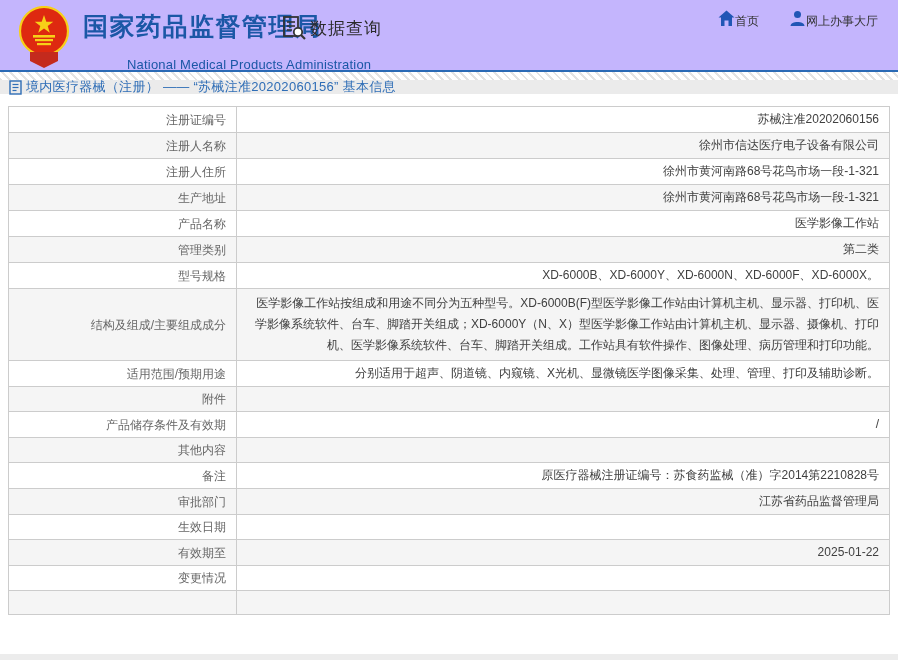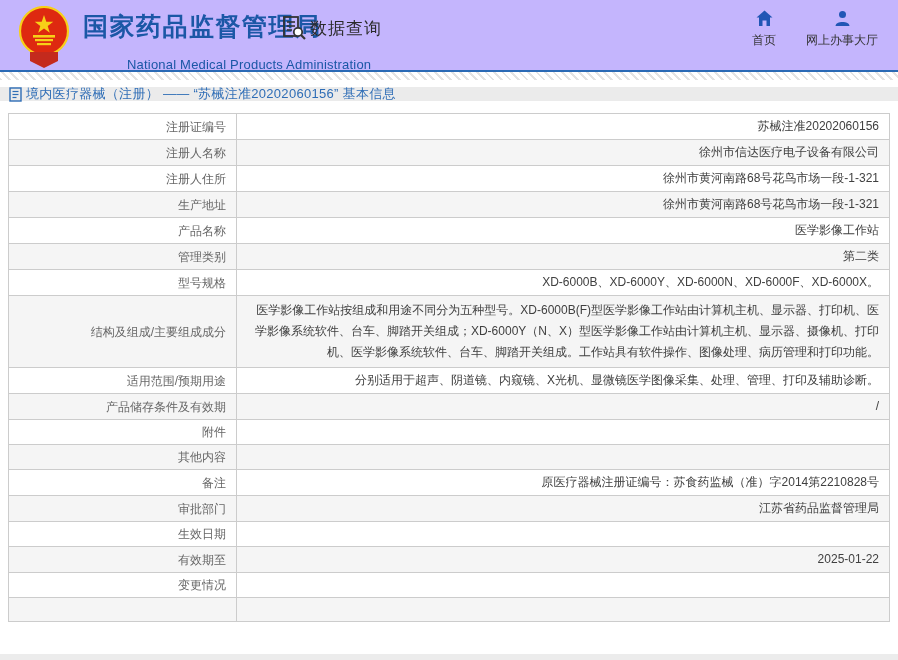--- a/index.html
+++ b/index.html
@@ -16,26 +16,26 @@
   .emblem { width:56px; height:62px; flex:0 0 auto; }
   .brand-text { margin-left:11px; padding-top:7px; }
   .brand-zh { font-size:25px; font-weight:bold; color:#1b57a6; letter-spacing:1.5px; line-height:1.1; }
   .brand-en { font-size:13px; color:#1b57a6; margin-top:16px; letter-spacing:0.2px;padding-left:44px; }
 
   .section-query { position:absolute; left:281px; top:15px; display:flex; align-items:center;justify-content:flex-end; }
   .query-icon { width:26px; height:26px; margin-right:3px; }
   .query-label { font-size:17px; color:#2b2b2b; letter-spacing:1px; }
 
   .top-nav { position:absolute; right:20px; top:10px; display:flex; gap:30px; }
-  .nav-item { display:flex; flex-direction:column; align-items:center; cursor:pointer; }
+  .nav-item { display:flex; flex-direction:row; align-items:center; cursor:pointer; }
   .nav-item svg { width:17px; height:17px; margin-bottom:5px; }
   .nav-label { font-size:12px; color:#333; white-space:nowrap; }
 
   
-  .breadcrumb-bar { margin-top:7px; height:14px; background:#ebebeb;
+  .breadcrumb-bar { height:14px; background:#ebebeb;
     display:flex; align-items:center; padding-left:9px; }
   .crumb-icon { width:13px; height:15px; margin-right:4px; }
   .breadcrumb-text { font-size:13px; color:#2e6db6; letter-spacing:0.3px; }
 
   
   .table-wrap { margin:12px 8px 0 8px; }
   table { width:882px; border-collapse:collapse; table-layout:fixed; }
   col.col-label { width:228px; }
   td { border:1px solid #ccvoid; }
   td { border:1px solid #cccccc; font-size:12px; vertical-align:middle; }
@@ -149,26 +149,26 @@
           </tr>
           <tr class="tall">
             <td class="label-cell"><span>结构及组成/主要组成成分</span></td>
             <td class="value-cell">医学影像工作站按组成和用途不同分为五种型号。XD-6000B(F)型医学影像工作站由计算机主机、显示器、打印机、医学影像系统软件、台车、脚踏开关组成；XD-6000Y（N、X）型医学影像工作站由计算机主机、显示器、摄像机、打印机、医学影像系统软件、台车、脚踏开关组成。工作站具有软件操作、图像处理、病历管理和打印功能。</td>
           </tr>
           <tr>
             <td class="label-cell"><span>适用范围/预期用途</span></td>
             <td class="value-cell">分别适用于超声、阴道镜、内窥镜、X光机、显微镜医学图像采集、处理、管理、打印及辅助诊断。</td>
           </tr>
           <tr>
+            <td class="label-cell"><span>附件</span></td>
+            <td class="value-cell"></td>
+          </tr>
+          <tr>
             <td class="label-cell"><span>产品储存条件及有效期</span></td>
             <td class="value-cell">/</td>
-          </tr>
-          <tr>
-            <td class="label-cell"><span>附件</span></td>
-            <td class="value-cell"></td>
           </tr>
           <tr>
             <td class="label-cell"><span>其他内容</span></td>
             <td class="value-cell"></td>
           </tr>
           <tr>
             <td class="label-cell"><span>备注</span></td>
             <td class="value-cell">原医疗器械注册证编号：苏食药监械（准）字2014第2210828号</td>
           </tr>
           <tr>

